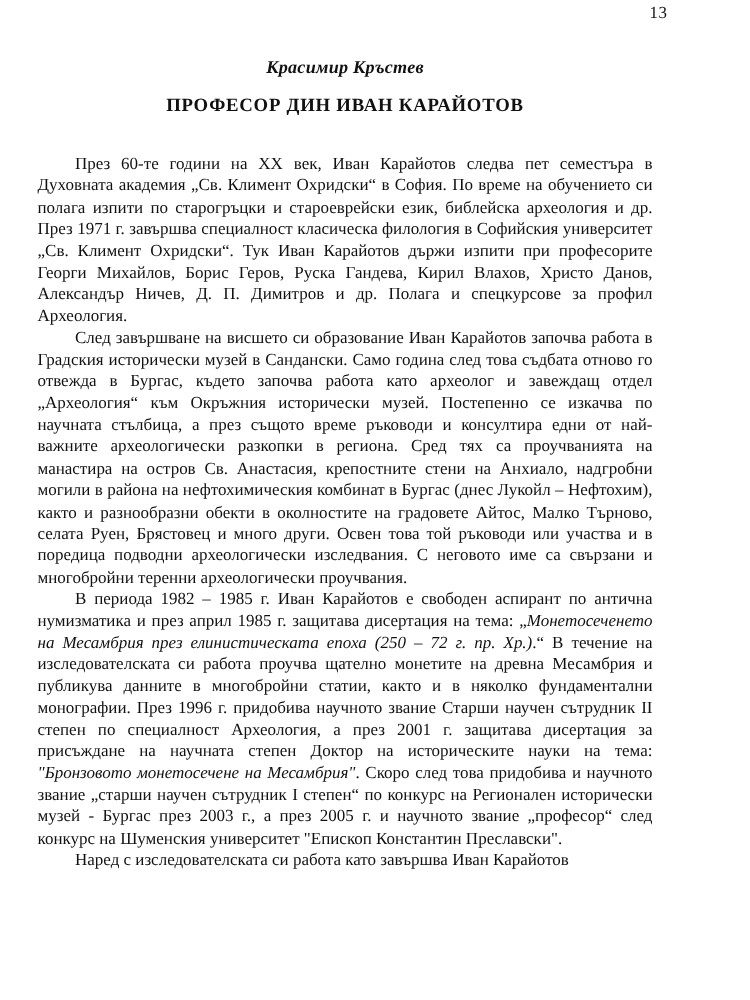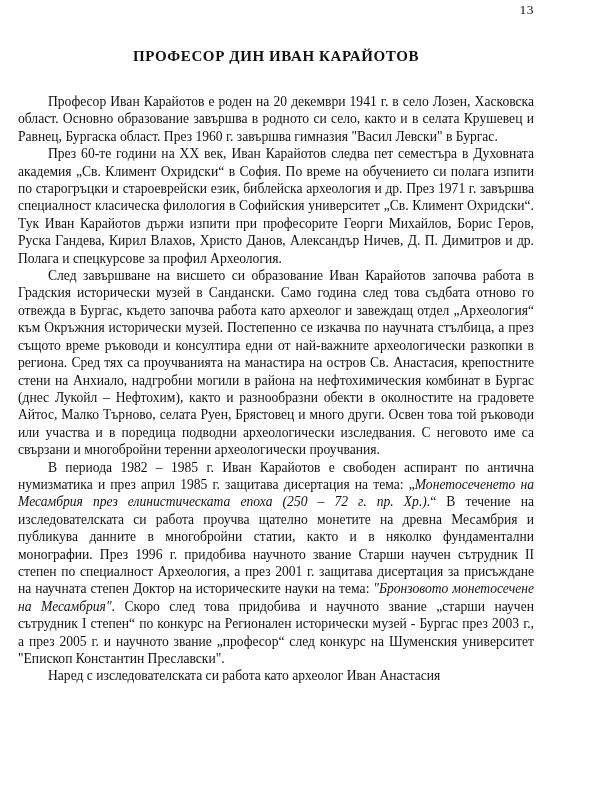--- a/index.html
+++ b/index.html
@@ -12,21 +12,21 @@
     height: 800px;
     overflow: hidden;
     font-family: "Liberation Serif", "DejaVu Serif", serif;
     color: #111111;
   }
   .page {
     position: relative;
     width: 552px;
     height: 800px;
     box-sizing: border-box;
-    padding: 0;
+    padding: 12px;
   }
   .page-number {
     position: absolute;
     top: 3px;
     right: 18px;
     font-size: 13.5px;
     line-height: 1;
     letter-spacing: 0.5px;
   }
   .title-block {
@@ -65,24 +65,24 @@
   }
 </style>
 </head>
 <body>
 
 <div class="page">
 
   <div class="page-number">13</div>
 
   <div class="title-block">
+    <div class="author">Красимир Кръстев</div>
     <div class="doc-title">ПРОФЕСОР ДИН ИВАН КАРАЙОТОВ</div>
   </div>
 
   <div class="body-text">
-    <p class="para">Професор Иван Карайотов е роден на 20 декември 1941 г. в село Лозен, Хасковска област. Основно образование завършва в родното си село, както и в селата Крушевец и Равнец, Бургаска област. През 1960 г. завършва гимназия "Васил Левски" в Бургас.</p>
     <p class="para">През 60-те години на ХХ век, Иван Карайотов следва пет семестъра в Духовната академия „Св. Климент Охридски“ в София. По време на обучението си полага изпити по старогръцки и староеврейски език, библейска археология и др. През 1971 г. завършва специалност класическа филология в Софийския университет „Св. Климент Охридски“. Тук Иван Карайотов държи изпити при професорите Георги Михайлов, Борис Геров, Руска Гандева, Кирил Влахов, Христо Данов, Александър Ничев, Д. П. Димитров и др. Полага и спецкурсове за профил Археология.</p>
     <p class="para">След завършване на висшето си образование Иван Карайотов започва работа в Градския исторически музей в Сандански. Само година след това съдбата отново го отвежда в Бургас, където започва работа като археолог и завеждащ отдел „Археология“ към Окръжния исторически музей. Постепенно се изкачва по научната стълбица, а през същото време ръководи и консултира едни от най-важните археологически разкопки в региона. Сред тях са проучванията на манастира на остров Св. Анастасия, крепостните стени на Анхиало, надгробни могили в района на нефтохимическия комбинат в Бургас (днес Лукойл – Нефтохим), както и разнообразни обекти в околностите на градовете Айтос, Малко Търново, селата Руен, Брястовец и много други. Освен това той ръководи или участва и в поредица подводни археологически изследвания. С неговото име са свързани и многобройни теренни археологически проучвания.</p>
     <p class="para"><span>В периода 1982 – 1985 г. Иван Карайотов е свободен аспирант по антична нумизматика и през април 1985 г. защитава дисертация на тема: „</span><span class="ital">Монетосеченето на Месамбрия през елинистическата епоха (250 – 72 г. пр. Хр.)</span><span>.“ В течение на изследователската си работа проучва щателно монетите на древна Месамбрия и публикува данните в многобройни статии, както и в няколко фундаментални монографии. През 1996 г. придобива научното звание Старши научен сътрудник II степен по специалност Археология, а през 2001 г. защитава дисертация за присъждане на научната степен Доктор на историческите науки на тема: </span><span class="ital">"Бронзовото монетосечене на Месамбрия"</span><span>. Скоро след това придобива и научното звание „старши научен сътрудник I степен“ по конкурс на Регионален исторически музей - Бургас през 2003 г., а през 2005 г. и научното звание „професор“ след конкурс на Шуменския университет "Епископ Константин Преславски".</span></p>
-    <p class="para">Наред с изследователската си работа като археолог Иван Анастасия</p>
+    <p class="para">Наред с изследователската си работа като завършва Иван Карайотов</p>
   </div>
 
 </div>
 
 </body></html>

